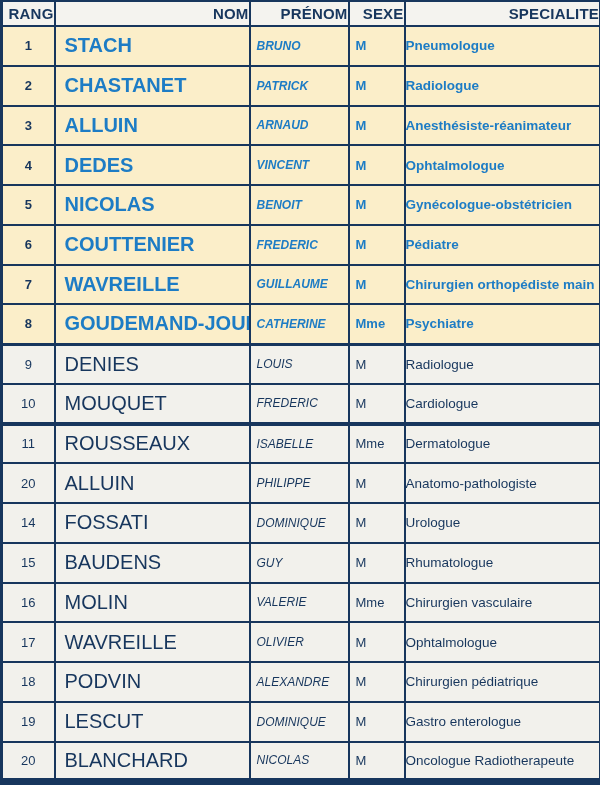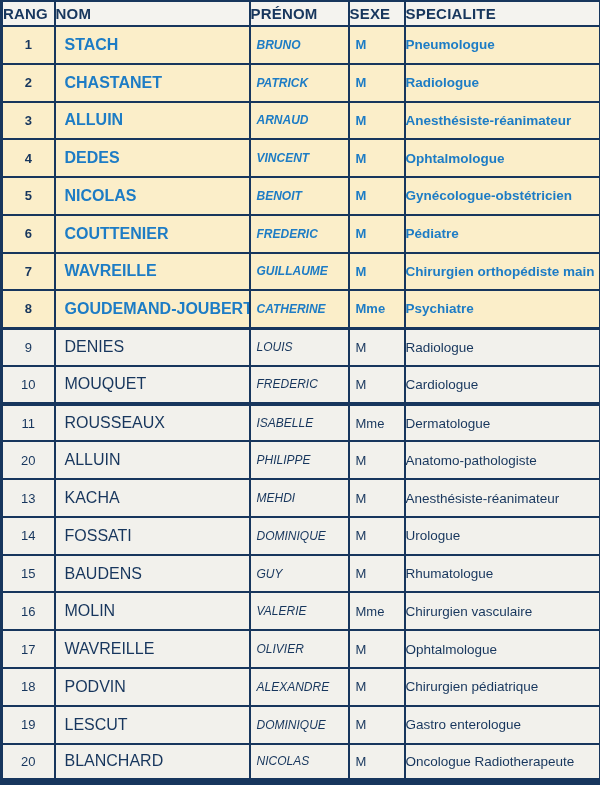--- a/index.html
+++ b/index.html
@@ -29,38 +29,38 @@
     box-sizing:border-box;
     padding:0;
   }
   thead tr{height:25px;}
   tbody tr{height:37px;}
   th{
     background:var(--header-bg);
     color:var(--navy);
     font-weight:bold;
     font-size:15px;
-    text-align:left;
+    text-align:right;
     letter-spacing:0.2px;
   }
   tbody td{
     background:var(--light);
     color:var(--navy);
     font-weight:normal;
   }
   
   tr.hl td{
     background:var(--cream);
     color:var(--blue);
     font-weight:bold;
   }
   tr.hl td.col-rang{color:var(--navy);}
   
   td.col-rang{text-align:center;font-size:13px;}
-  td.col-nom{font-size:16px;padding-left:9px;}
+  td.col-nom{font-size:20px;padding-left:9px;}
   td.col-prenom{font-size:12px;padding-left:6px;font-style:italic;}
   td.col-sexe{font-size:13px;padding-left:6px;}
   td.col-specialite{font-size:13.5px;}
   
   tr.sep-med td{border-bottom-width:3px;}
   tr.sep-thick td{border-bottom-width:4px;}
   col.c-rang{width:53px;}
   col.c-nom{width:195px;}
   col.c-prenom{width:99px;}
   col.c-sexe{width:56px;}
@@ -166,27 +166,20 @@
           <td class="col-specialite">Dermatologue</td>
         </tr>
         <tr>
           <td class="col-rang">20</td>
           <td class="col-nom">ALLUIN</td>
           <td class="col-prenom">PHILIPPE</td>
           <td class="col-sexe">M</td>
           <td class="col-specialite">Anatomo-pathologiste</td>
         </tr>
         <tr>
-          <td class="col-rang">13</td>
-          <td class="col-nom">KACHA</td>
-          <td class="col-prenom">MEHDI</td>
-          <td class="col-sexe">M</td>
-          <td class="col-specialite">Anesthésiste-réanimateur</td>
-        </tr>
-        <tr>
           <td class="col-rang">14</td>
           <td class="col-nom">FOSSATI</td>
           <td class="col-prenom">DOMINIQUE</td>
           <td class="col-sexe">M</td>
           <td class="col-specialite">Urologue</td>
         </tr>
         <tr>
           <td class="col-rang">15</td>
           <td class="col-nom">BAUDENS</td>
           <td class="col-prenom">GUY</td>

